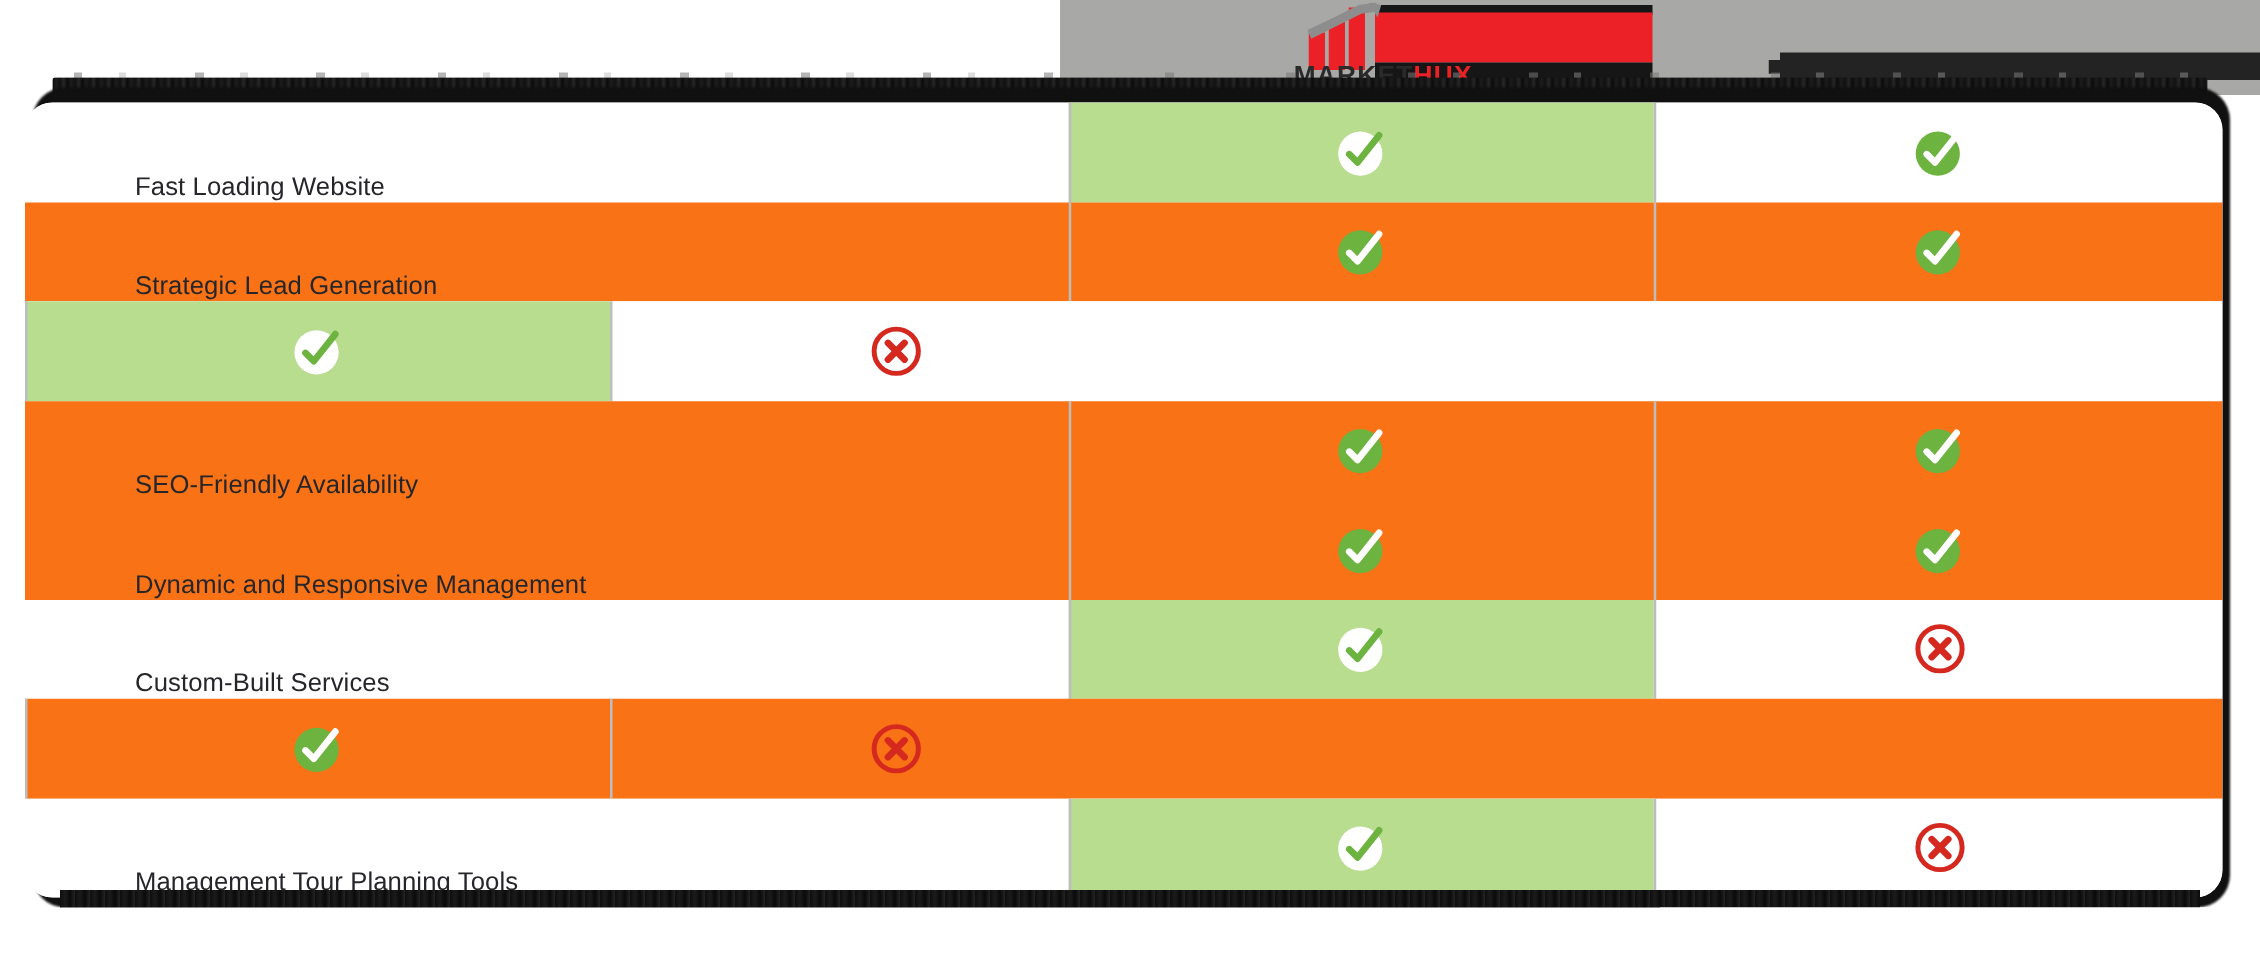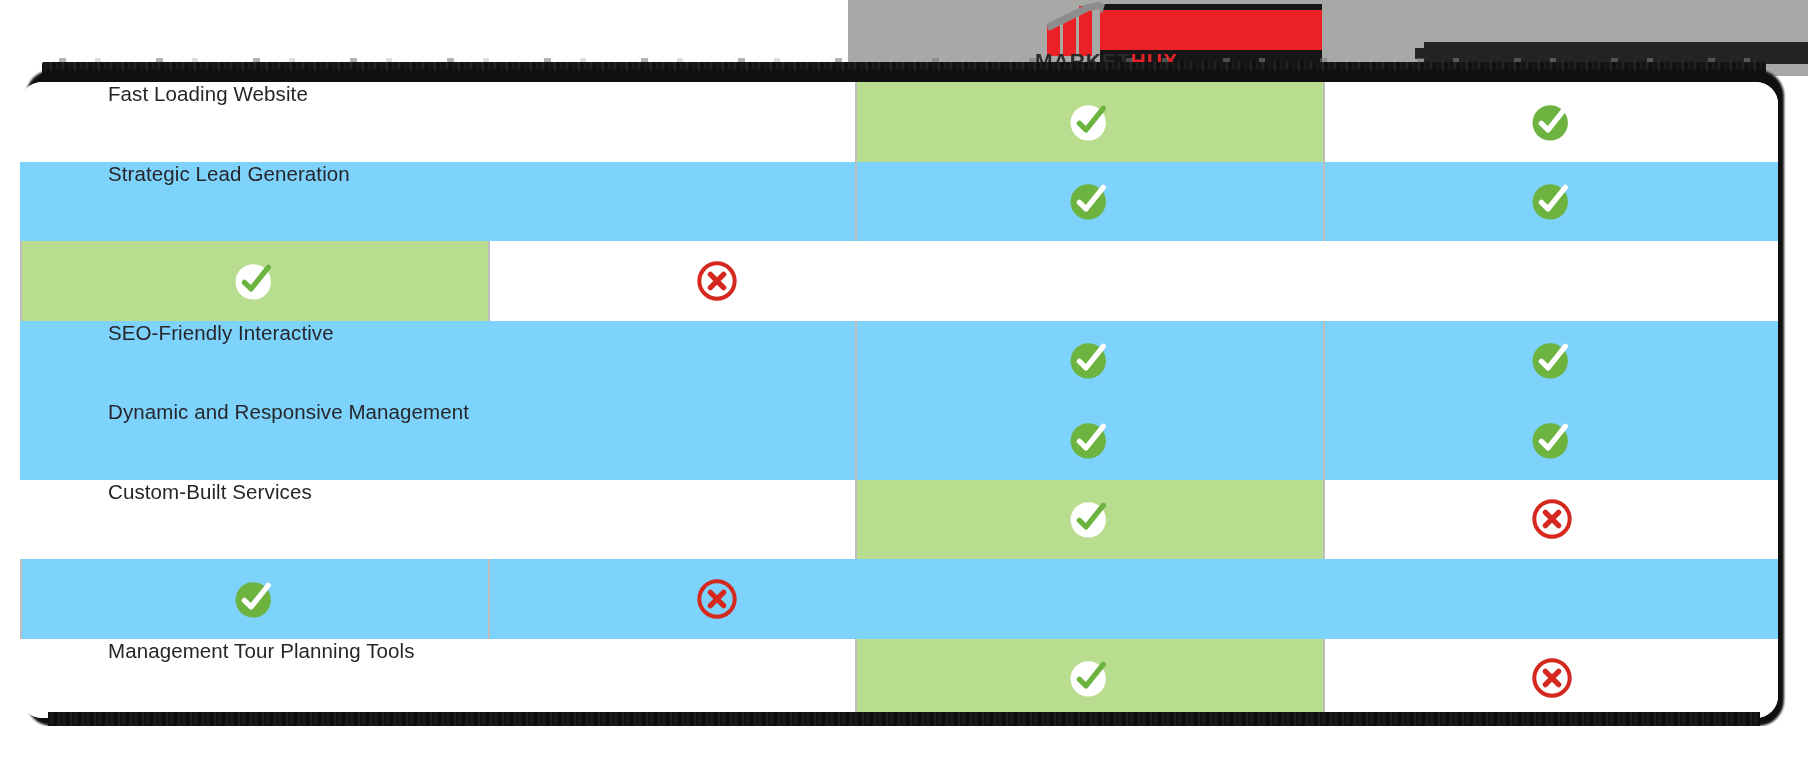--- a/index.html
+++ b/index.html
@@ -107,25 +107,25 @@
 
   .table { width: 100%; height: 100%; display: flex; flex-direction: column; }
 
   .row {
     position: relative;
     flex: 1 1 0;
     display: flex;
     align-items: stretch;
   }
   .row.odd  { background: #ffffff; }
-  .row.even { background: #7dd3fc; }
+  .row.even { background: #f97316; }
 
   .cell-label {
     width: 835px;
-    display: flex; align-items: flex-start;
+    display: flex; align-items: flex-end;
     padding-left: 88px;
   }
   .label-text {
     font-family: "Liberation Sans", sans-serif;
     font-size: 20.5px;
     font-weight: 500;
     color: #26262a;
     letter-spacing: .1px;
     white-space: nowrap;
   }
@@ -231,21 +231,21 @@
           </div>
      <div class="cell-mark cell-them">
             <svg class="icon" viewBox="0 0 52 52">
       <circle cx="26" cy="26" r="20" fill="none" stroke="#d5281f" stroke-width="4.5"></circle>
       <path d="M18.5 18.5 L33.5 33.5 M33.5 18.5 L18.5 33.5" stroke="#d5281f" stroke-width="6" stroke-linecap="round"></path>
     </svg>
           </div>
         </div>
         <div class="row even">
           <div class="cell-label">
-       <span class="label-text">SEO-Friendly Interactive</span>
+       <span class="label-text">SEO-Friendly Availability</span>
      </div>
      <div class="cell-mark cell-us ">
             <svg class="icon" viewBox="0 0 52 52">
       <circle cx="24" cy="27" r="20" fill="#6cb33f"></circle>
       <path d="M14 27.5 L21.5 35 L41 10.5" fill="none" stroke="#ffffff" stroke-width="6" stroke-linecap="round" stroke-linejoin="round"></path>
     </svg>
           </div>
      <div class="cell-mark cell-them">
             <svg class="icon" viewBox="0 0 52 52">
       <circle cx="24" cy="27" r="20" fill="#6cb33f"></circle>

